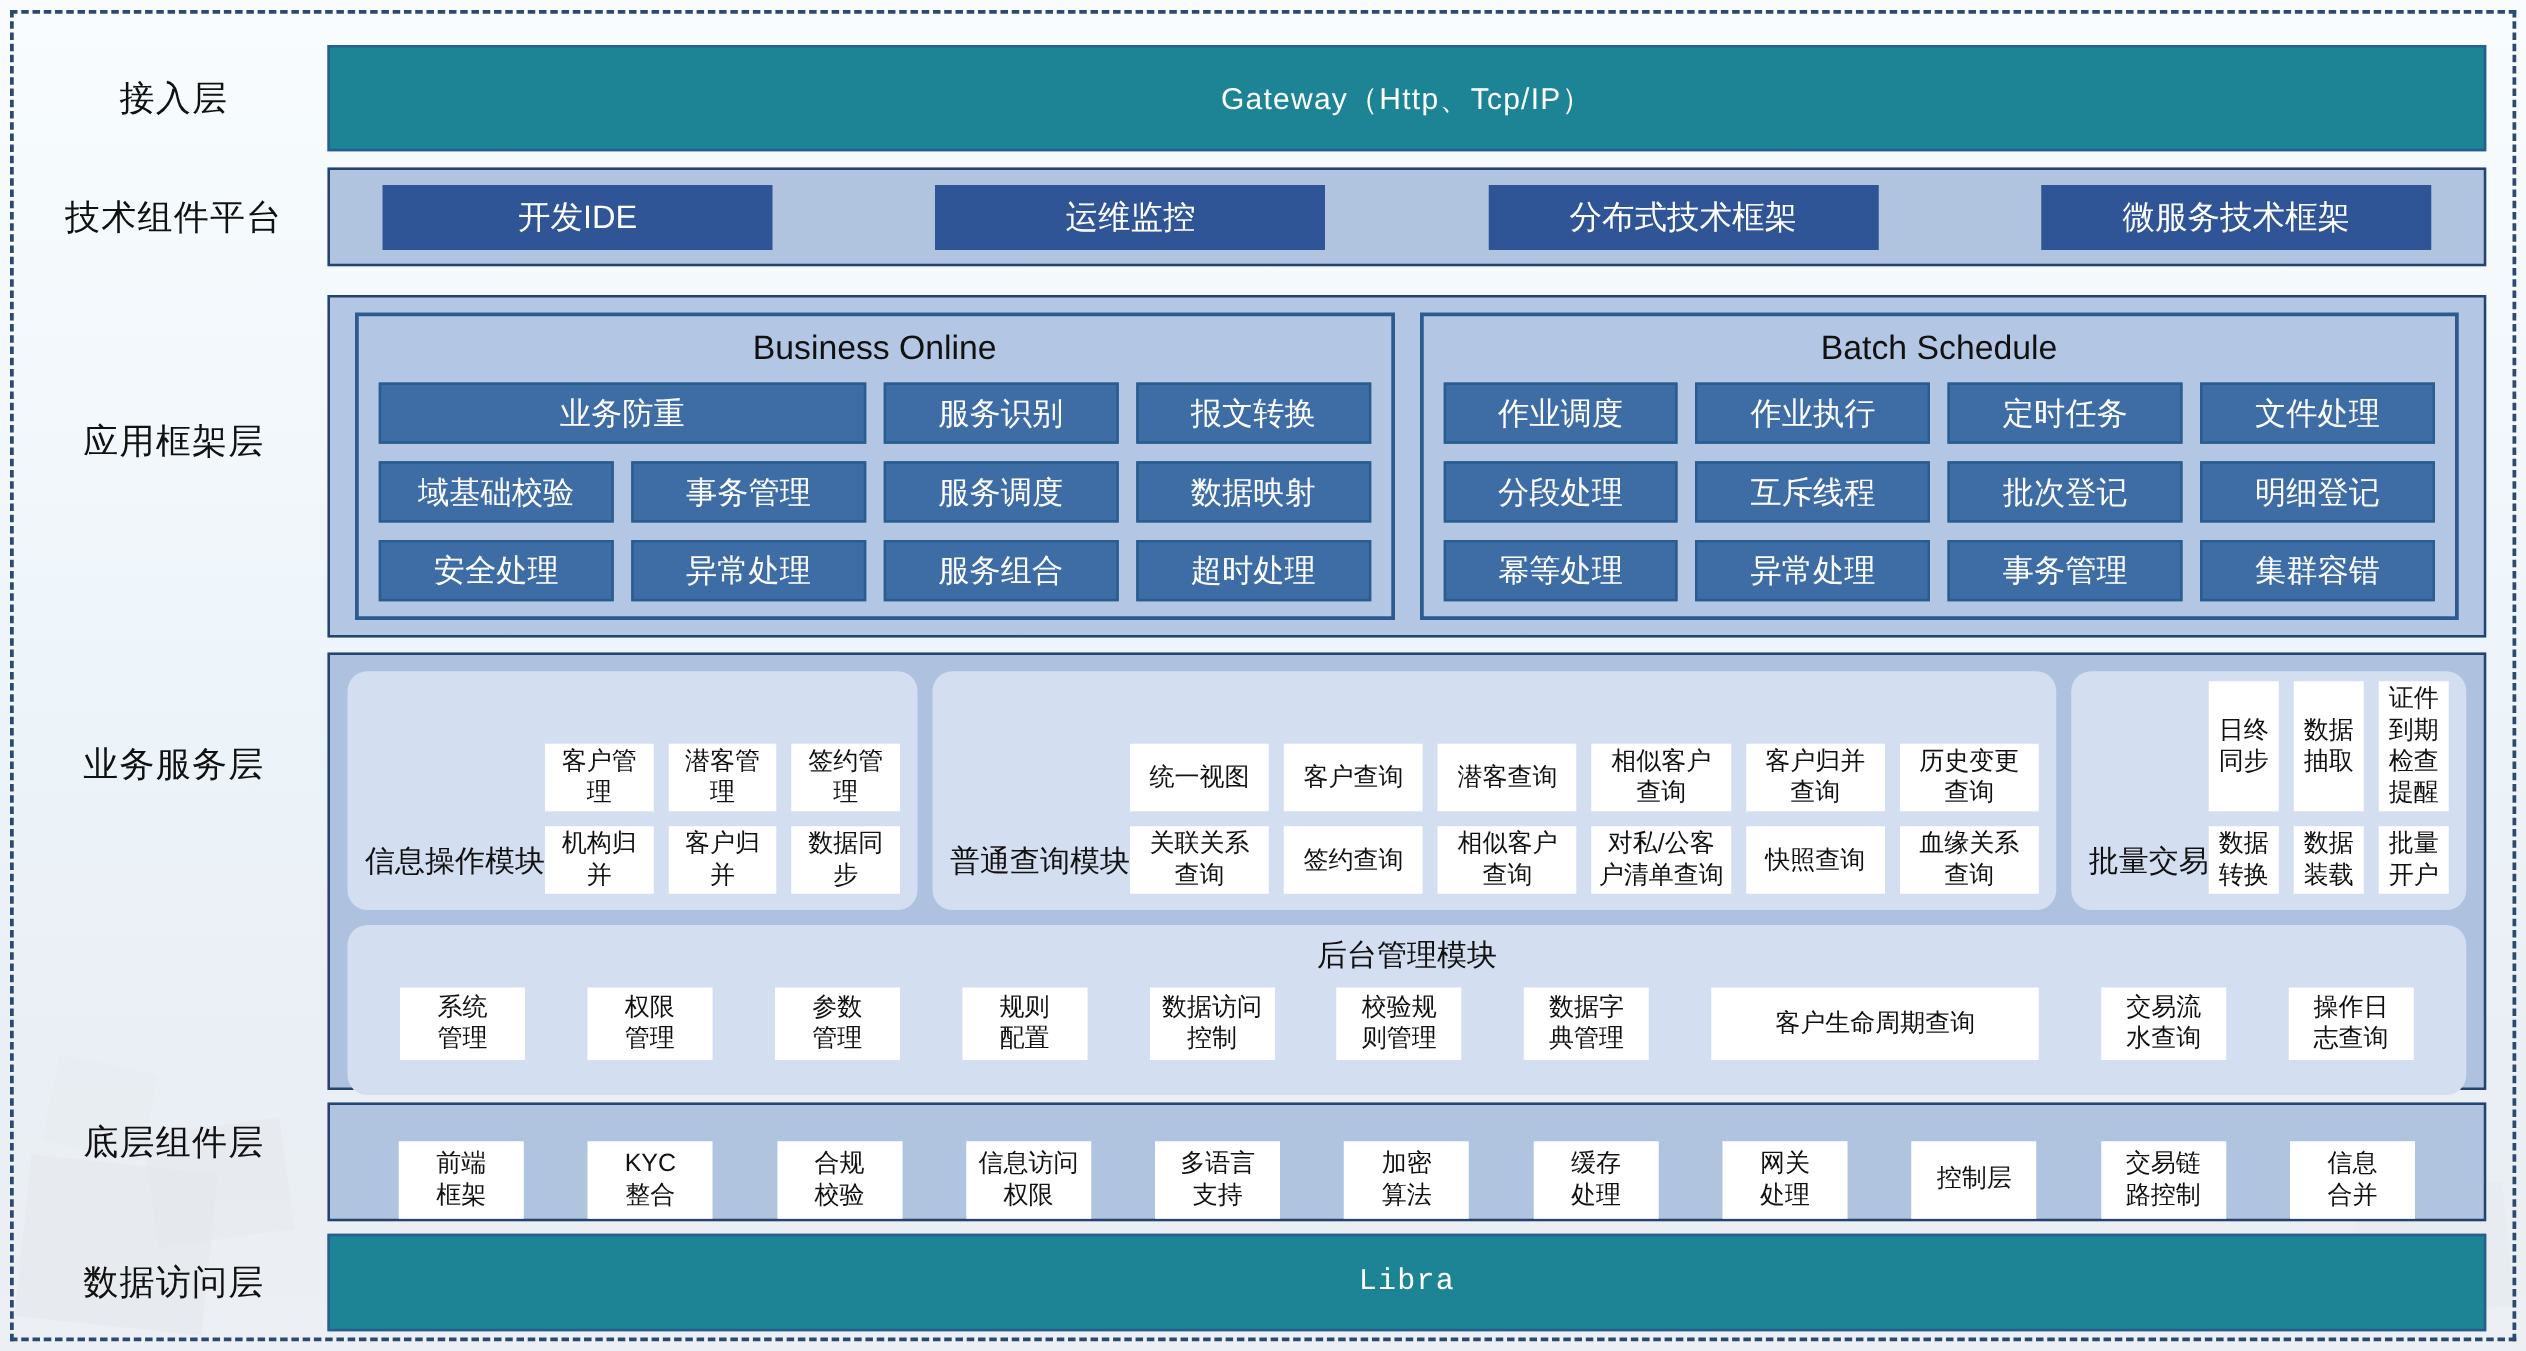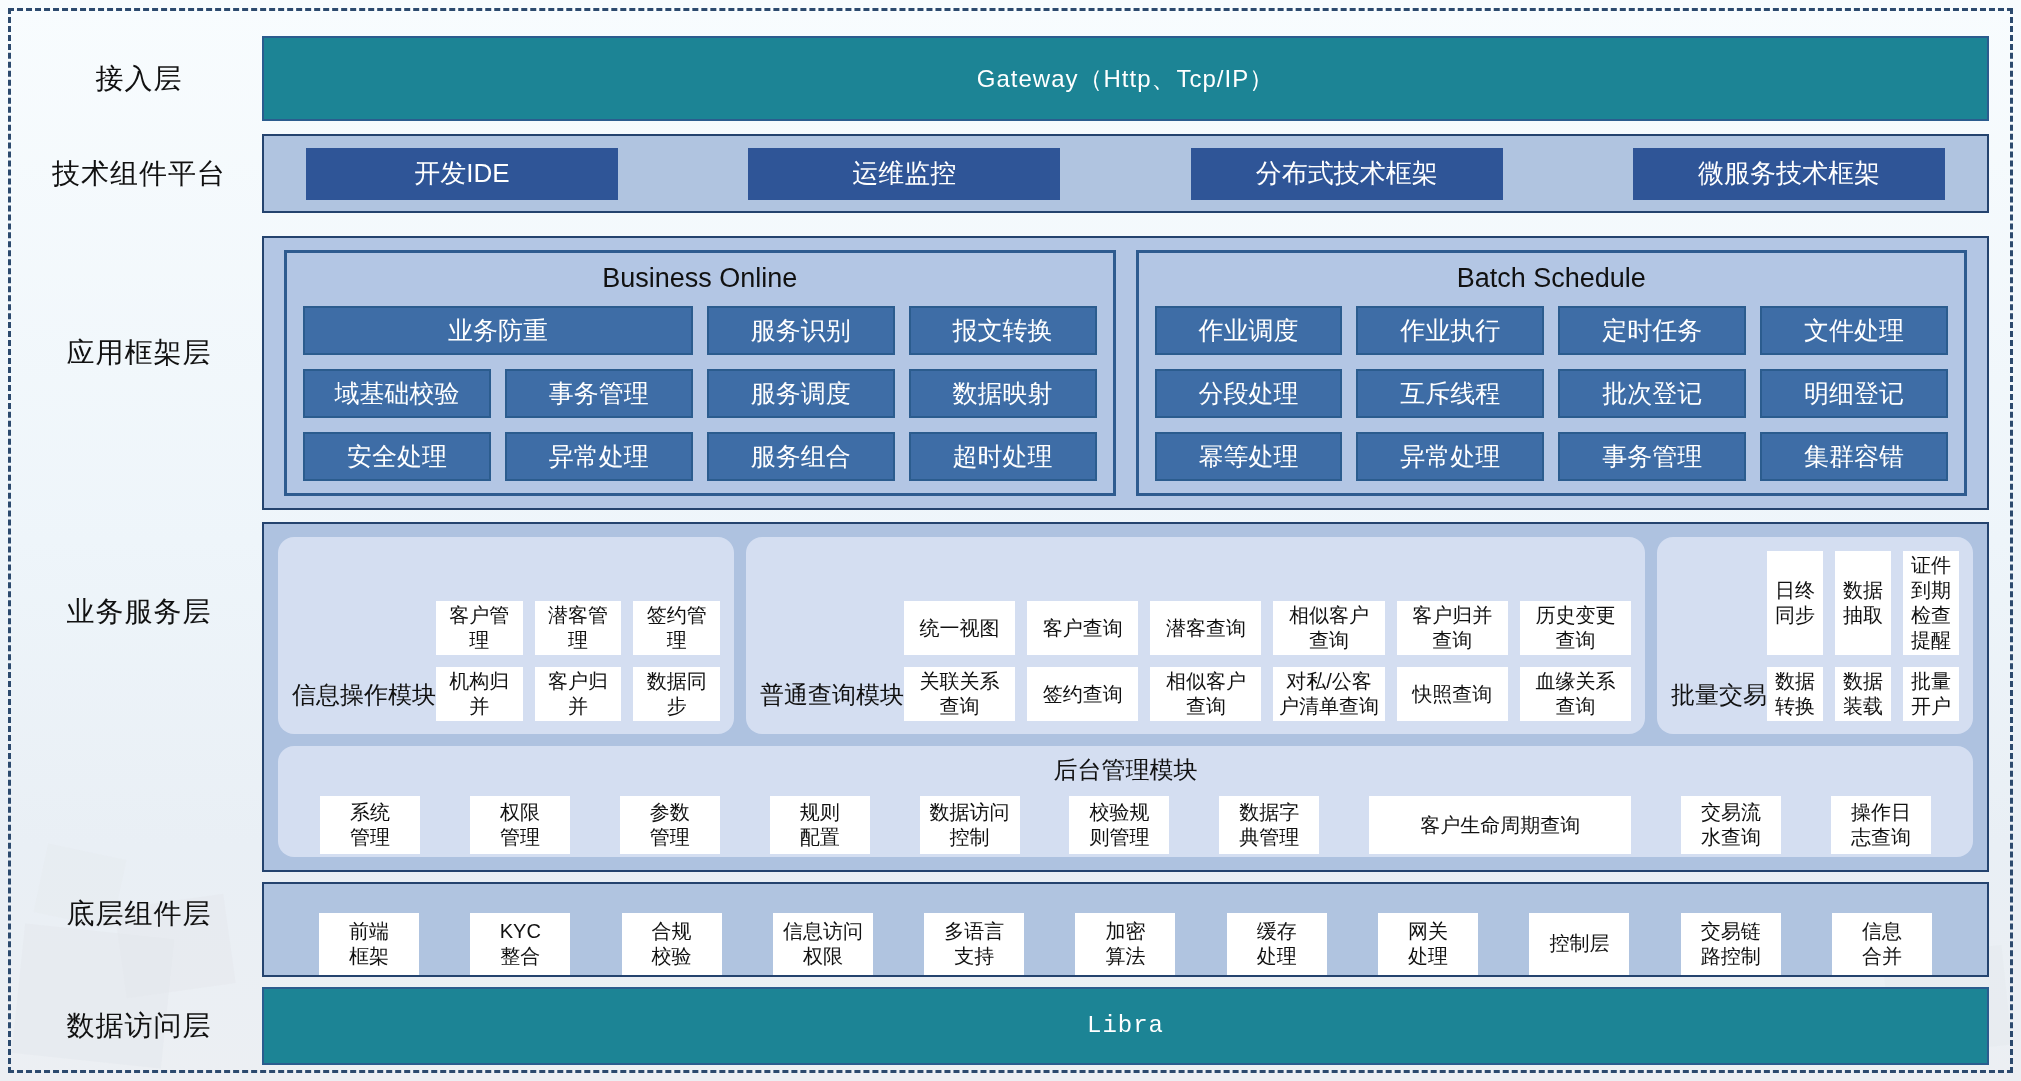--- a/index.html
+++ b/index.html
@@ -68,21 +68,21 @@
   .section-batch { flex:0 0 316px; }
   .section-title { text-align:center; font-size:24px; margin:4px 0 10px; color:#111; }
   .chip-grid { flex:1; display:grid; gap:12px; }
   .grid-3 { grid-template-columns:repeat(3,1fr); }
   .grid-6 { grid-template-columns:repeat(6,1fr); }
   .chip { background:var(--chip_fill,#ffffff); color:#111; font-size:20px; line-height:1.25;
     display:flex; align-items:center; justify-content:center; text-align:center;
     white-space:pre-line; padding:2px 4px; }
 
   .biz-backend { margin-top:12px; flex:1; background:var(--section_fill,#d4def1); border-radius:16px;
-    padding:4px 42px 3px; display:flex; flex-direction:column; }
+    padding:4px 42px 28px; display:flex; flex-direction:column; }
   .backend-row { flex:1; display:flex; align-items:center; justify-content:space-between; gap:8px; }
   .backend-row .chip { height:58px; min-width:100px; flex:0 0 auto; }
   .backend-row .chip.wide { min-width:262px; }
 
   
   .bottom { display:flex; align-items:flex-end; justify-content:space-between; padding:0 55px; background:#b0c4e0; }
   .bottom .chip { height:62px; min-width:100px; flex:0 0 auto; }
 </style>
 </head>
 <body>

